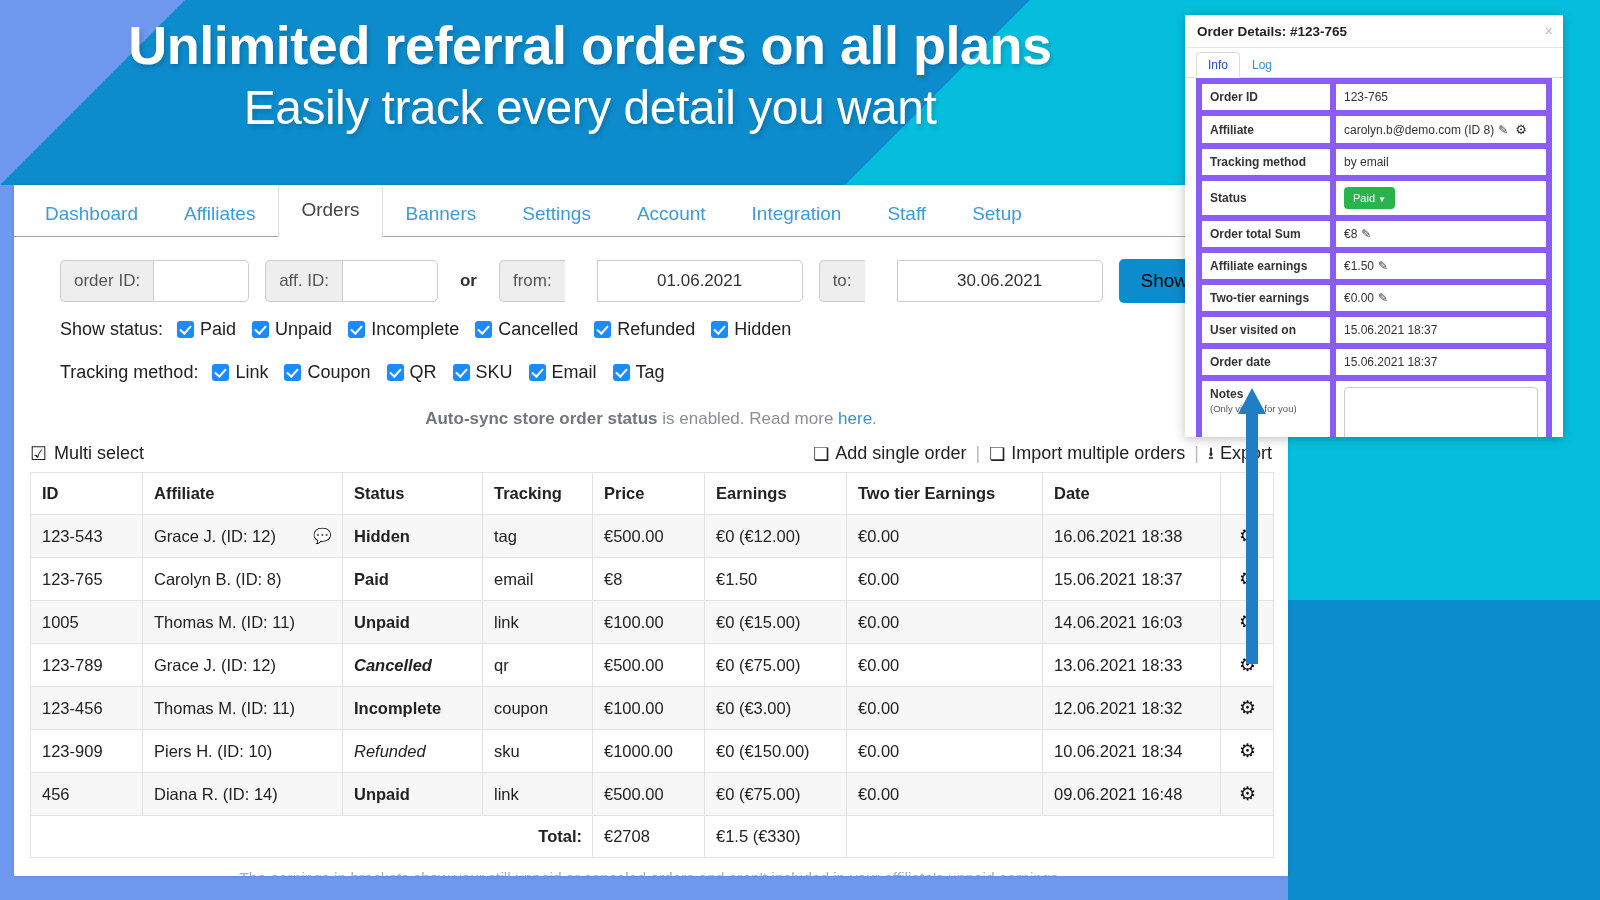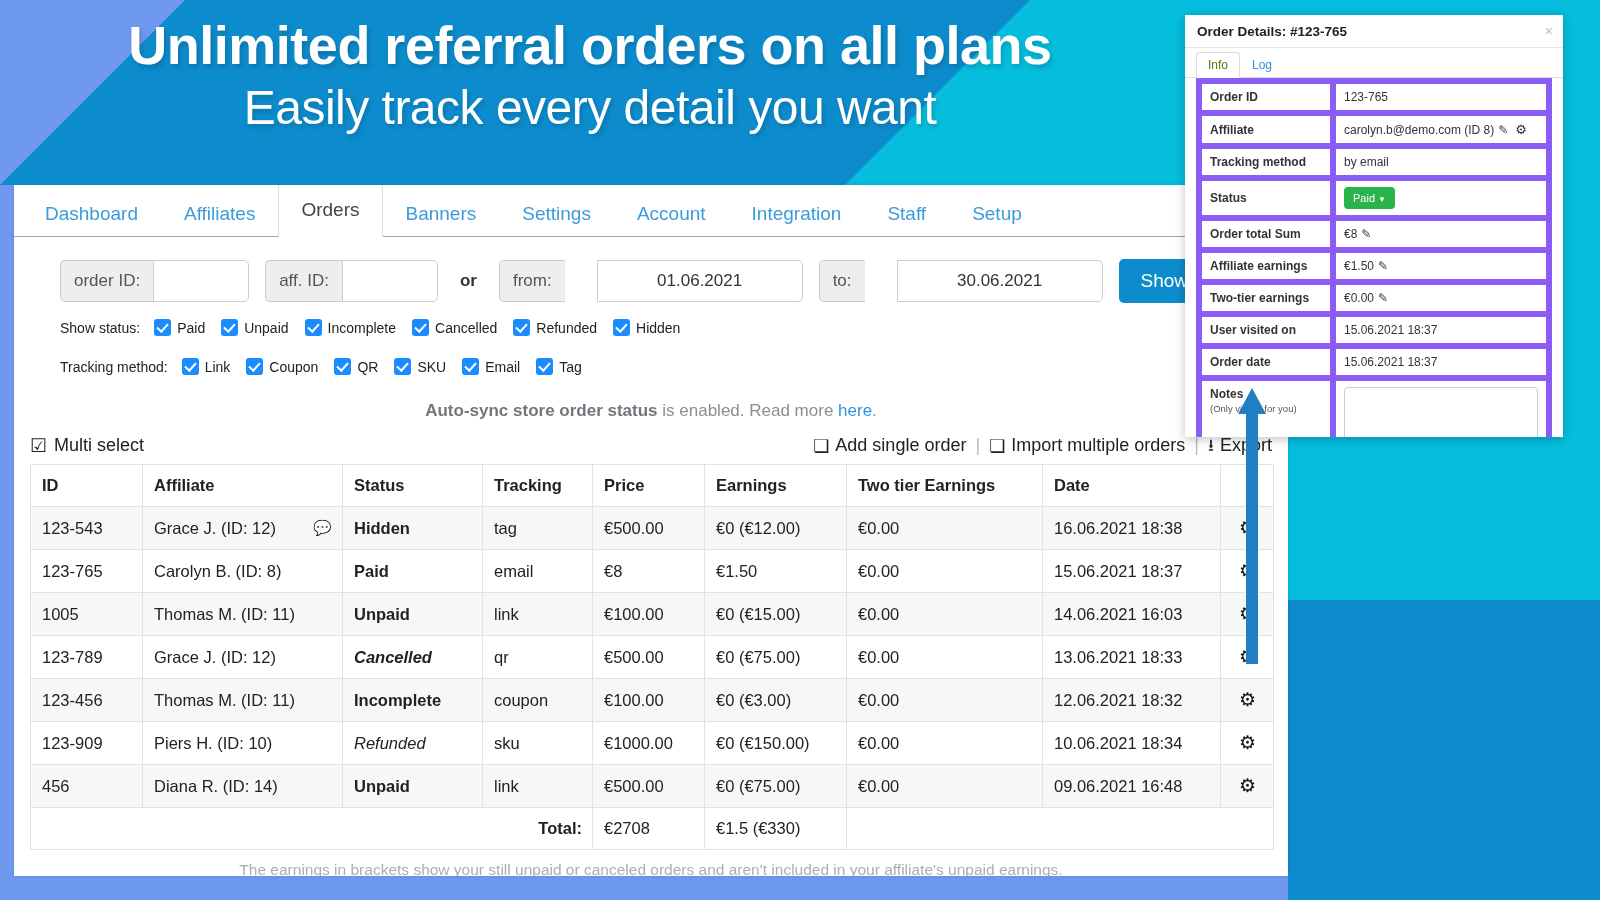--- a/index.html
+++ b/index.html
@@ -101,28 +101,28 @@
   .input-group .field {
     border: 1px solid #cccccc; border-radius: 0 5px 5px 0;
     background: #ffffff; font-size: 17px; color: #333333;
     padding: 10px 12px; outline: none;
     font-family: "Liberation Sans", sans-serif;
   }
   .input-group .field.short { width: 96px; }
   .input-group .field.date { width: 206px; text-align: center; margin-left: 32px; }
   .or-label { font-size: 17px; color: #333333; margin: 0 22px 0 6px; font-weight: bold; }
   .btn-show {
-    background: #0d8ccd; color: #ffffff; border: none;
+    background: #0d8ccd; color: #000000; border: none;
     font-size: 19px; padding: 11px 22px; border-radius: 5px; cursor: pointer;
     font-family: "Liberation Sans", sans-serif;
   }
 
   .check-row {
     display: flex; align-items: flex-end; padding-left: 46px;
-    font-size: 14px; color: #222222;
+    font-size: 18px; color: #222222;
   }
   .check-row .label-head { margin-right: 14px; }
   .cb-item { display: flex; align-items: center; margin-right: 16px; }
   .cb {
     width: 17px; height: 17px; border-radius: 3px;
     background: #1a8cff; margin-right: 6px;
     position: relative; flex: none; cursor: pointer;
   }
   .cb::after {
     content: ""; position: absolute; left: 5px; top: 2px;
@@ -201,21 +201,21 @@
   #modal-close { color: #bbbbbb; font-size: 14px; cursor: pointer; line-height: 1; }
   #modal-tabs {
     display: flex; align-items: flex-end; height: 30px;
     padding-left: 11px; border-bottom: 1px solid #dddddd;
   }
   #modal-tabs .mtab {
     font-size: 12px; padding: 5px 11px 5px 11px; color: #2f93e0; cursor: pointer;
     border: 1px solid transparent; border-radius: 4px 4px 0 0; position: relative; top: 1px;
   }
   #modal-tabs .mtab.active {
-    color: #4d7c0f; background: #fff;
+    color: #1d4ed8; background: #fff;
     border-color: #dddddd #dddddd #ffffff;
   }
   #modal-body { padding: 0 11px; }
   #modal-table { width: 100%; border-collapse: collapse; }
   #modal-table td {
     border: 6px solid #8b5cf6; padding: 6px 8px;
     font-size: 12px; vertical-align: middle; height: 25px;
   }
   #modal-table td.k { width: 134px; font-weight: bold; color: #333; }
   #modal-table td.v { color: #333; }

